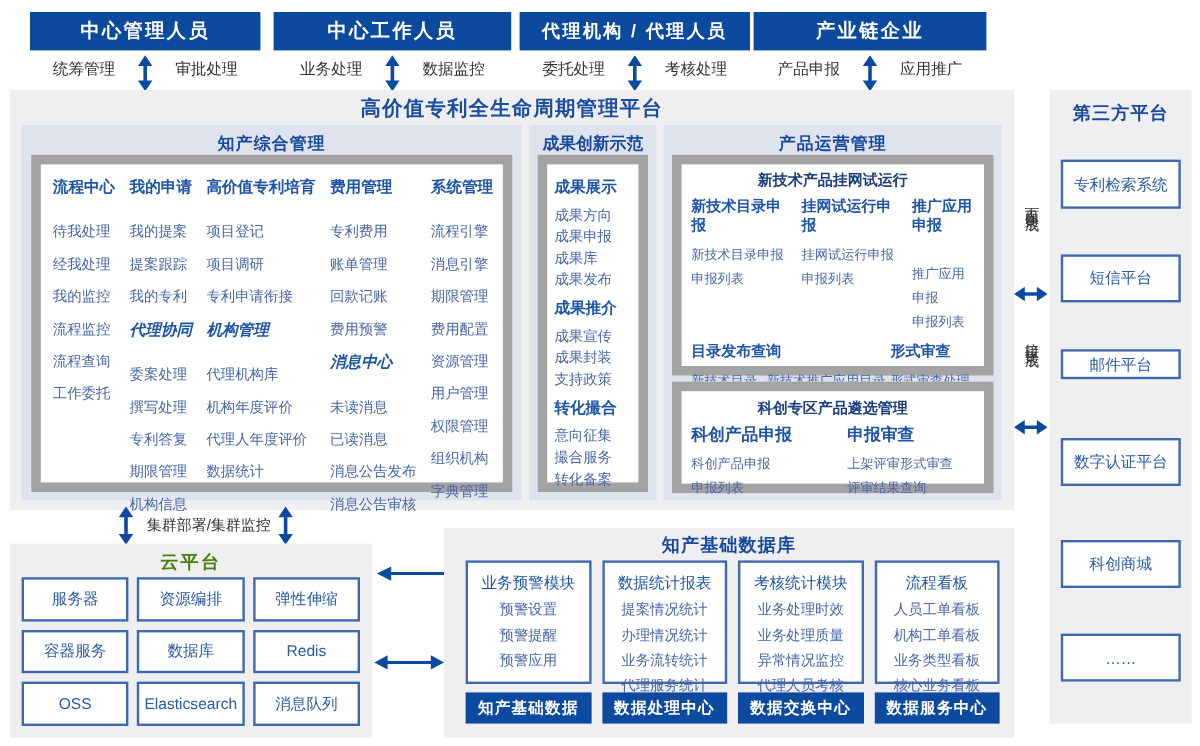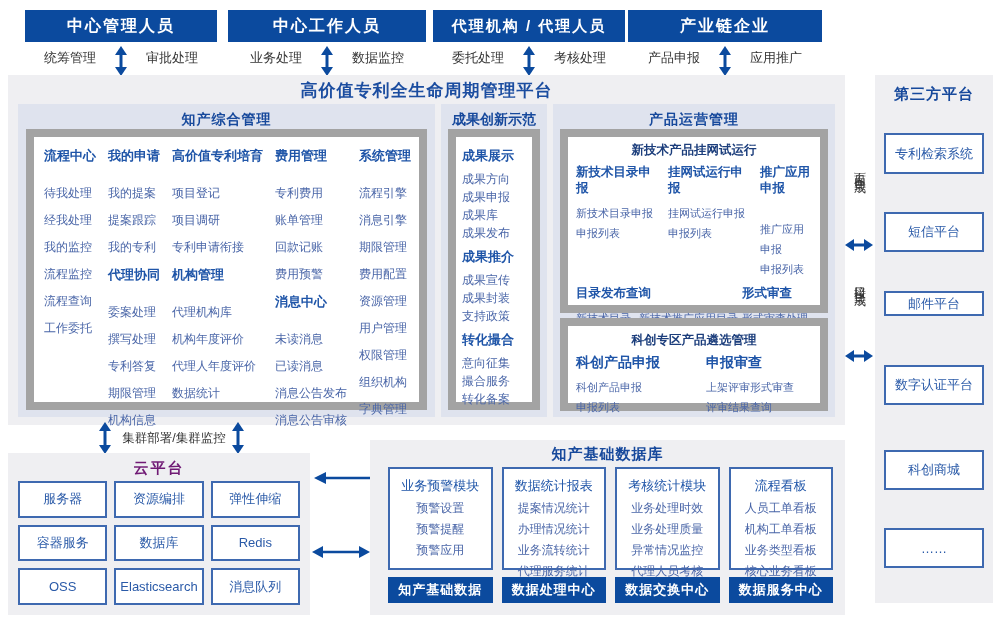--- a/index.html
+++ b/index.html
@@ -11,21 +11,21 @@
   .wbox{position:absolute;background:#fff;border:8px solid #a3a3a3;box-sizing:border-box;}
   .role{position:absolute;top:10px;}
   .role-bar{height:32px;background:#0b4a9e;color:#fff;font-size:16px;font-weight:bold;display:flex;align-items:center;justify-content:center;letter-spacing:2px;}
   .role-labels{display:flex;align-items:flex-start;justify-content:center;gap:18px;margin-top:4px;color:#333;font-size:13px;}
   .role-labels .lbl{padding-top:3px;}
   .grp-h{font-weight:bold;color:#1f55a8;font-size:13px;}
   .grp-i{color:#4a66a8;font-size:12px;}
   .ip-cols{position:absolute;left:10px;right:8px;top:8px;bottom:6px;display:flex;justify-content:space-between;}
   .ip-cols .grp-h{margin:2px 0 10px;}
   .ip-cols .grp-i{margin-bottom:10px;}
-  .ip-cols .grp-h.second{margin-top:9px;}
+  .ip-cols .grp-h.second{margin-top:9px;font-style:italic;}
   .ach-body{position:absolute;left:6px;right:6px;top:4px;}
   .ach-body .grp-h{font-size:13px;margin:6px 0 5px;}
   .ach-body .grp-i{line-height:18px;}
   .subhead{color:#1c3e7c;font-weight:bold;font-size:12.5px;text-align:center;}
   .pr-row{display:flex;}
   .pr .grp-h{font-size:12.5px;line-height:16px;margin-bottom:7px;}
   .pr .grp-i{font-size:11px;line-height:20px;}
   .sbox{background:#fff;border:2px solid #3e69b0;color:#2a5aa8;display:flex;align-items:center;justify-content:center;font-size:13px;box-sizing:border-box;text-align:center;}
   .vtext{position:absolute;writing-mode:vertical-rl;text-orientation:upright;font-size:12px;color:#333;letter-spacing:3px;}
   .navybar{background:#0b4a9e;color:#fff;font-weight:bold;font-size:13px;display:flex;align-items:center;justify-content:center;height:26px;letter-spacing:1px;}
@@ -285,21 +285,21 @@
   <div style="position:absolute;left:118px;top:430px;width:112px;text-align:center;font-size:12.5px;color:#333">集群部署/集群监控</div>
   <div class="arrow-abs" style="left:231px;top:422px">
     <svg width="14" height="32" viewBox="0 0 14 32">
         <line x1="7" y1="7" x2="7" y2="25" stroke="#0b4a9e" stroke-width="3"></line>
         <polygon points="7,0 1,9 13,9" fill="#0b4a9e"></polygon>
         <polygon points="7,32 1,23 13,23" fill="#0b4a9e"></polygon>
       </svg>
   </div>
 
   <div class="panel" style="left:8px;top:453px;width:302px;height:162px">
-    <div style="position:absolute;top:6px;width:100%;text-align:center;font-size:15px;font-weight:bold;color:#701a75;letter-spacing:2px">云平台</div>
+    <div style="position:absolute;top:6px;width:100%;text-align:center;font-size:15px;font-weight:bold;color:#4d7c0f;letter-spacing:2px">云平台</div>
     <div style="position:absolute;left:10px;right:10px;top:28px;bottom:10px;display:grid;grid-template-columns:repeat(3,1fr);grid-auto-rows:1fr;gap:7px">
       <div class="sbox">服务器</div>
       <div class="sbox">资源编排</div>
       <div class="sbox">弹性伸缩</div>
       <div class="sbox">容器服务</div>
       <div class="sbox">数据库</div>
       <div class="sbox">Redis</div>
       <div class="sbox">OSS</div>
       <div class="sbox">Elasticsearch</div>
       <div class="sbox">消息队列</div>

